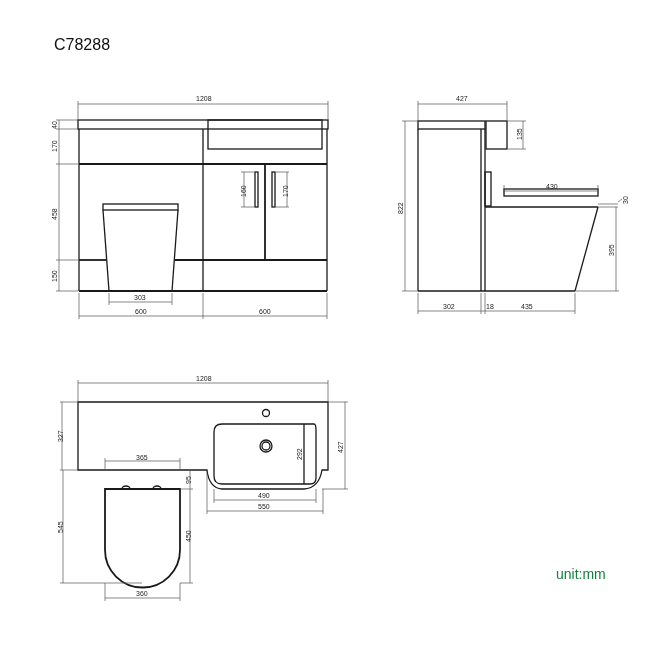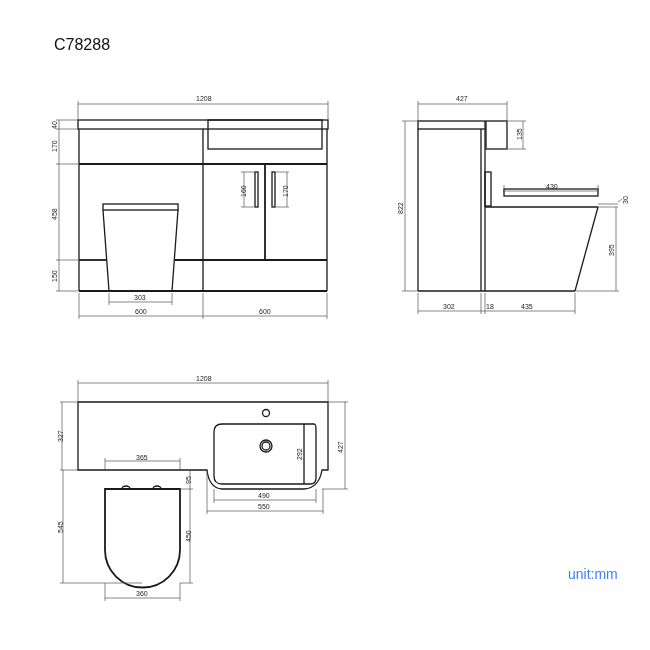--- a/index.html
+++ b/index.html
@@ -1,18 +1,18 @@
 <!DOCTYPE html>
 <html><head>
 <meta charset="utf-8">
 <style>
   html, body { margin:0; padding:0; background:#ffffff; }
   body { width:650px; height:650px; position:relative; overflow:hidden; font-family:"Liberation Sans", sans-serif; }
   .code { position:absolute; left:54px; top:36px; font-size:16px; color:#111; }
-  .unit { position:absolute; left:568px; top:566px; font-size:14px; color:#3b82f6; }
+  .unit { position:absolute; left:556px; top:566px; font-size:14px; color:#15803d; }
   svg { position:absolute; left:0; top:0; }
   .o { fill:none; stroke:#1a1a1a; stroke-width:1.3; }
   .ot { fill:none; stroke:#1a1a1a; stroke-width:1.8; }
   .d { fill:none; stroke:#555; stroke-width:0.7; }
   .t { font-family:"Liberation Sans", sans-serif; font-size:7px; fill:#222; }
 </style>
 </head>
 <body>
 
 <div class="code">C78288</div>

